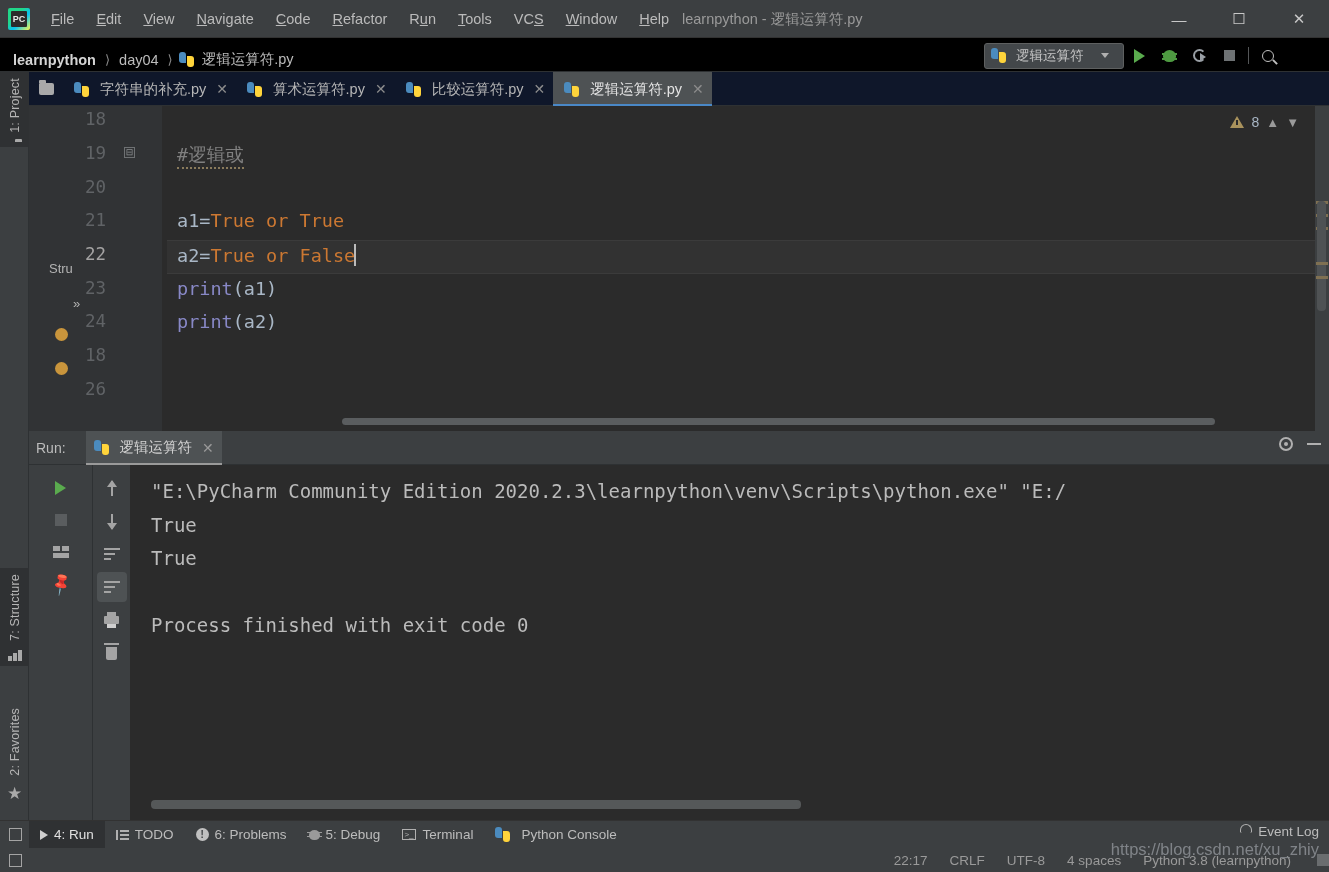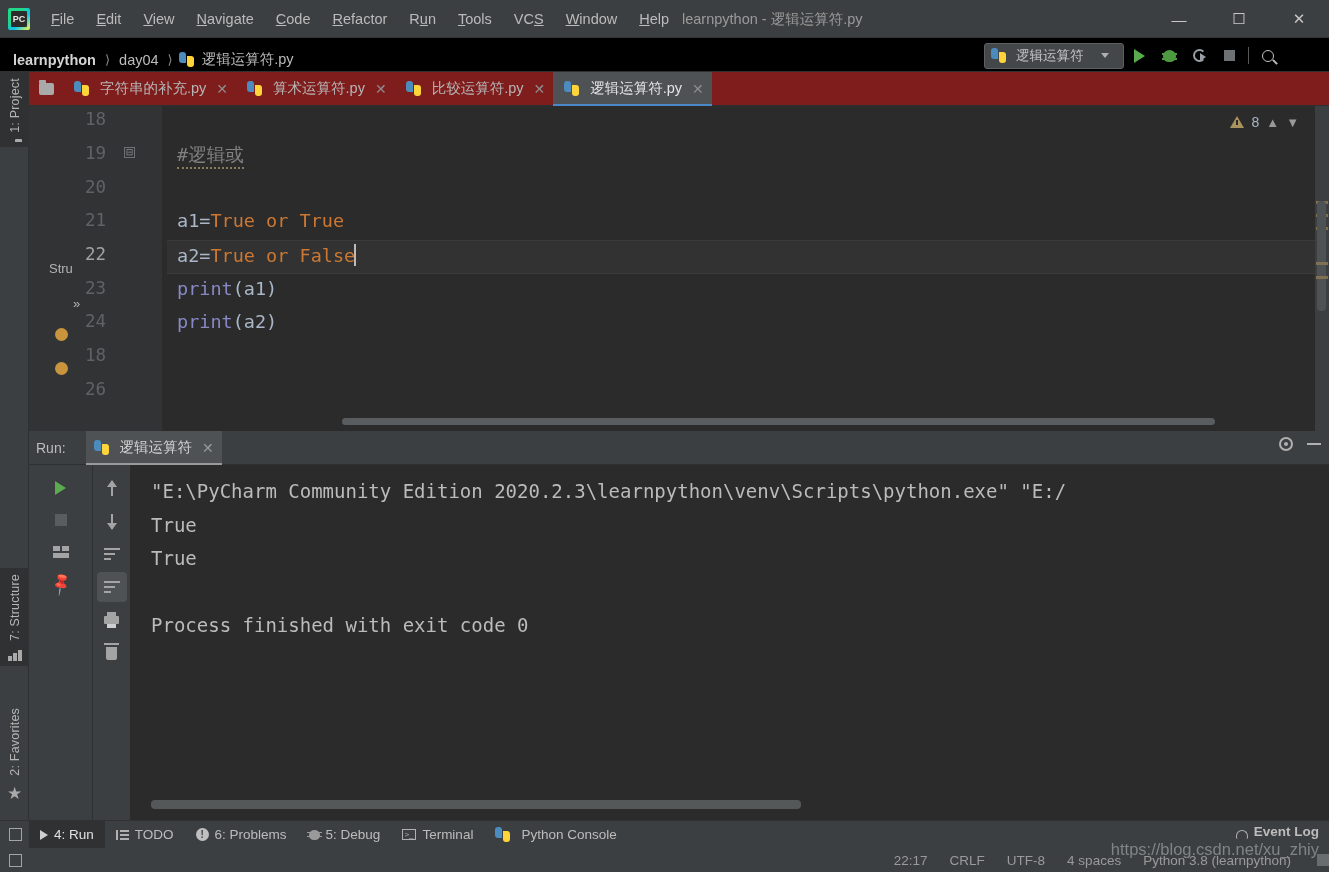--- a/index.html
+++ b/index.html
@@ -136,21 +136,21 @@
     position: absolute; background: #a9a9a9; bottom: 0;
   }
   .struct-ico i:nth-child(1) { left: 0; width: 4px; height: 5px; }
   .struct-ico i:nth-child(2) { left: 5px; width: 4px; height: 8px; }
   .struct-ico i:nth-child(3) { left: 10px; width: 4px; height: 11px; }
   .star-ico { color: #a9a9a9; font-size: 17px; line-height: 1; }
 
   
   .tabbar {
     position: absolute; left: 29px; top: 72px; width: 1300px; height: 34px;
-    background: #7f1d1d; display: flex; align-items: center;
+    background: #0f172a; display: flex; align-items: flex-start;
     border-bottom: 1px solid #2e3133;
   }
   .tabbar-folder { width: 34px; height: 34px; display: flex; align-items: center; justify-content: center; }
   .etab {
     height: 34px; display: flex; align-items: center; gap: 6px;
     padding: 0 8px 0 11px; font-size: 14.5px; color: #b6b6b6; white-space: nowrap;
     position: relative;
   }
   .etab.active { background: #4e5254; color: #e4e4e4; }
   .etab.active::after {
@@ -352,22 +352,22 @@
   }
 
   
   .statusbar {
     position: absolute; left: 0; top: 848px; width: 1329px; height: 24px;
     background: #3c3f41; display: flex; align-items: center; font-size: 13.5px; color: #9a9a9a;
   }
   .sb-ico { width: 13px; height: 13px; border: 1.6px solid #a4a4a4; margin-left: 9px; }
   .sb-right { position: absolute; right: 0; display: flex; align-items: center; gap: 22px; }
   .eventlog {
-    position: absolute; right: 10px; top: 824px; display: flex; align-items: flex-end;
-    gap: 6px; font-size: 13.5px; color: #bcbcbc; font-weight: bold;
+    position: absolute; right: 10px; top: 824px; display: flex; align-items: flex-start;
+    gap: 6px; font-size: 13.5px; color: #bcbcbc;
   }
   .bell {
     width: 12px; height: 11px; border: 1.6px solid #b0b0b0; border-radius: 7px 7px 2px 2px;
     border-bottom: none; height: 9px;
   }
   .sb-resize {
     width: 12px; height: 12px; background: #6a6d6f; margin-left: 4px;
   }
   .watermark {
     position: absolute; right: 10px; top: 840px; font-size: 16.5px; color: #8c9095;

